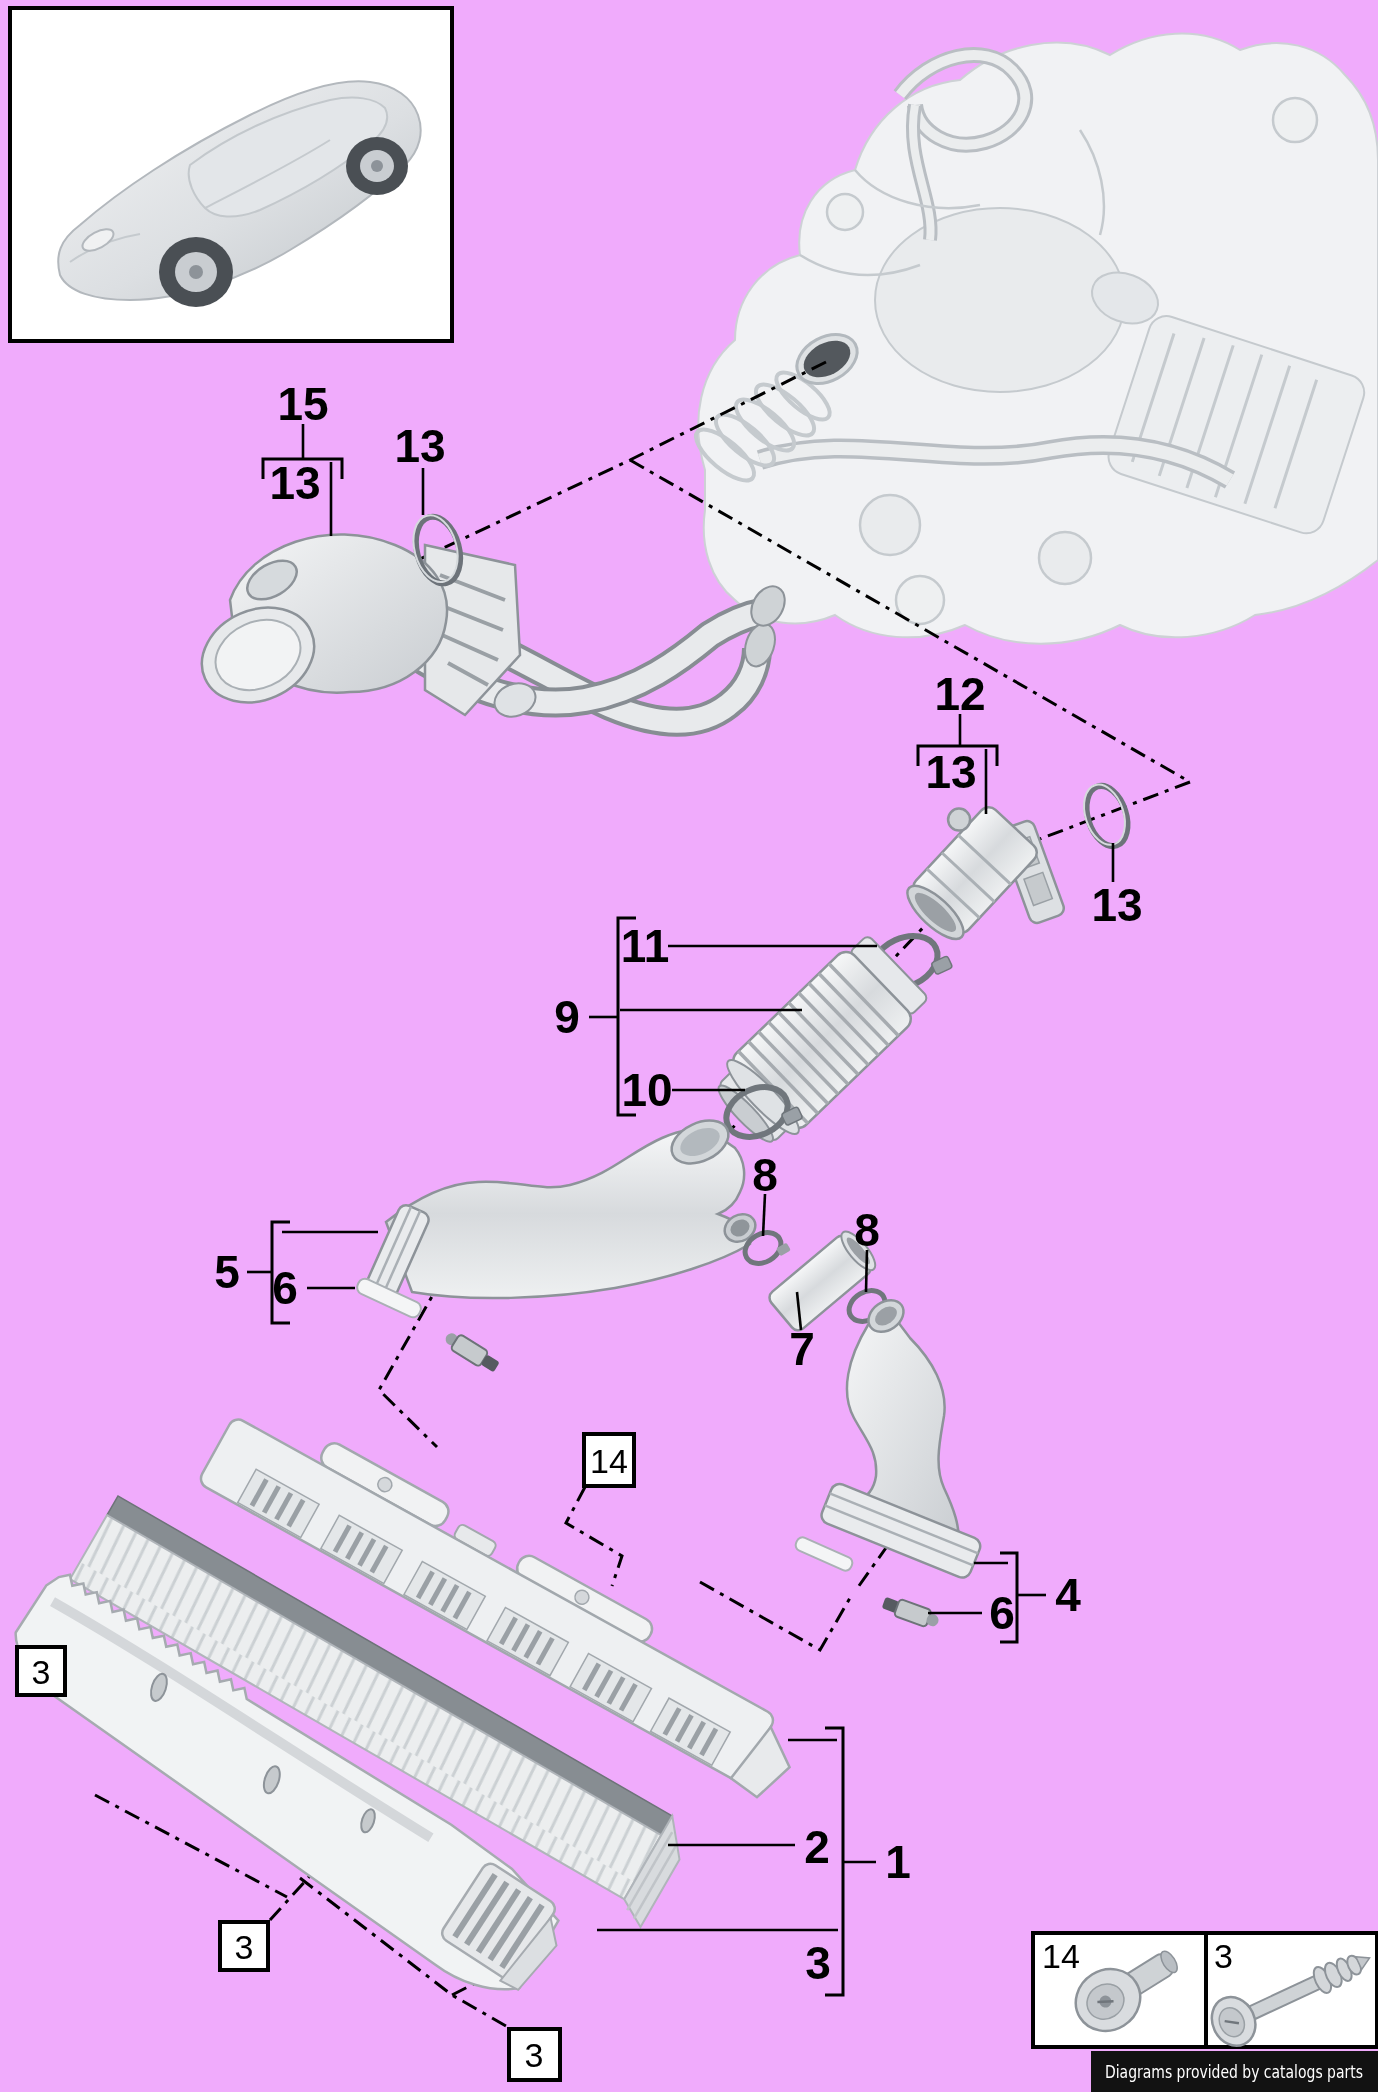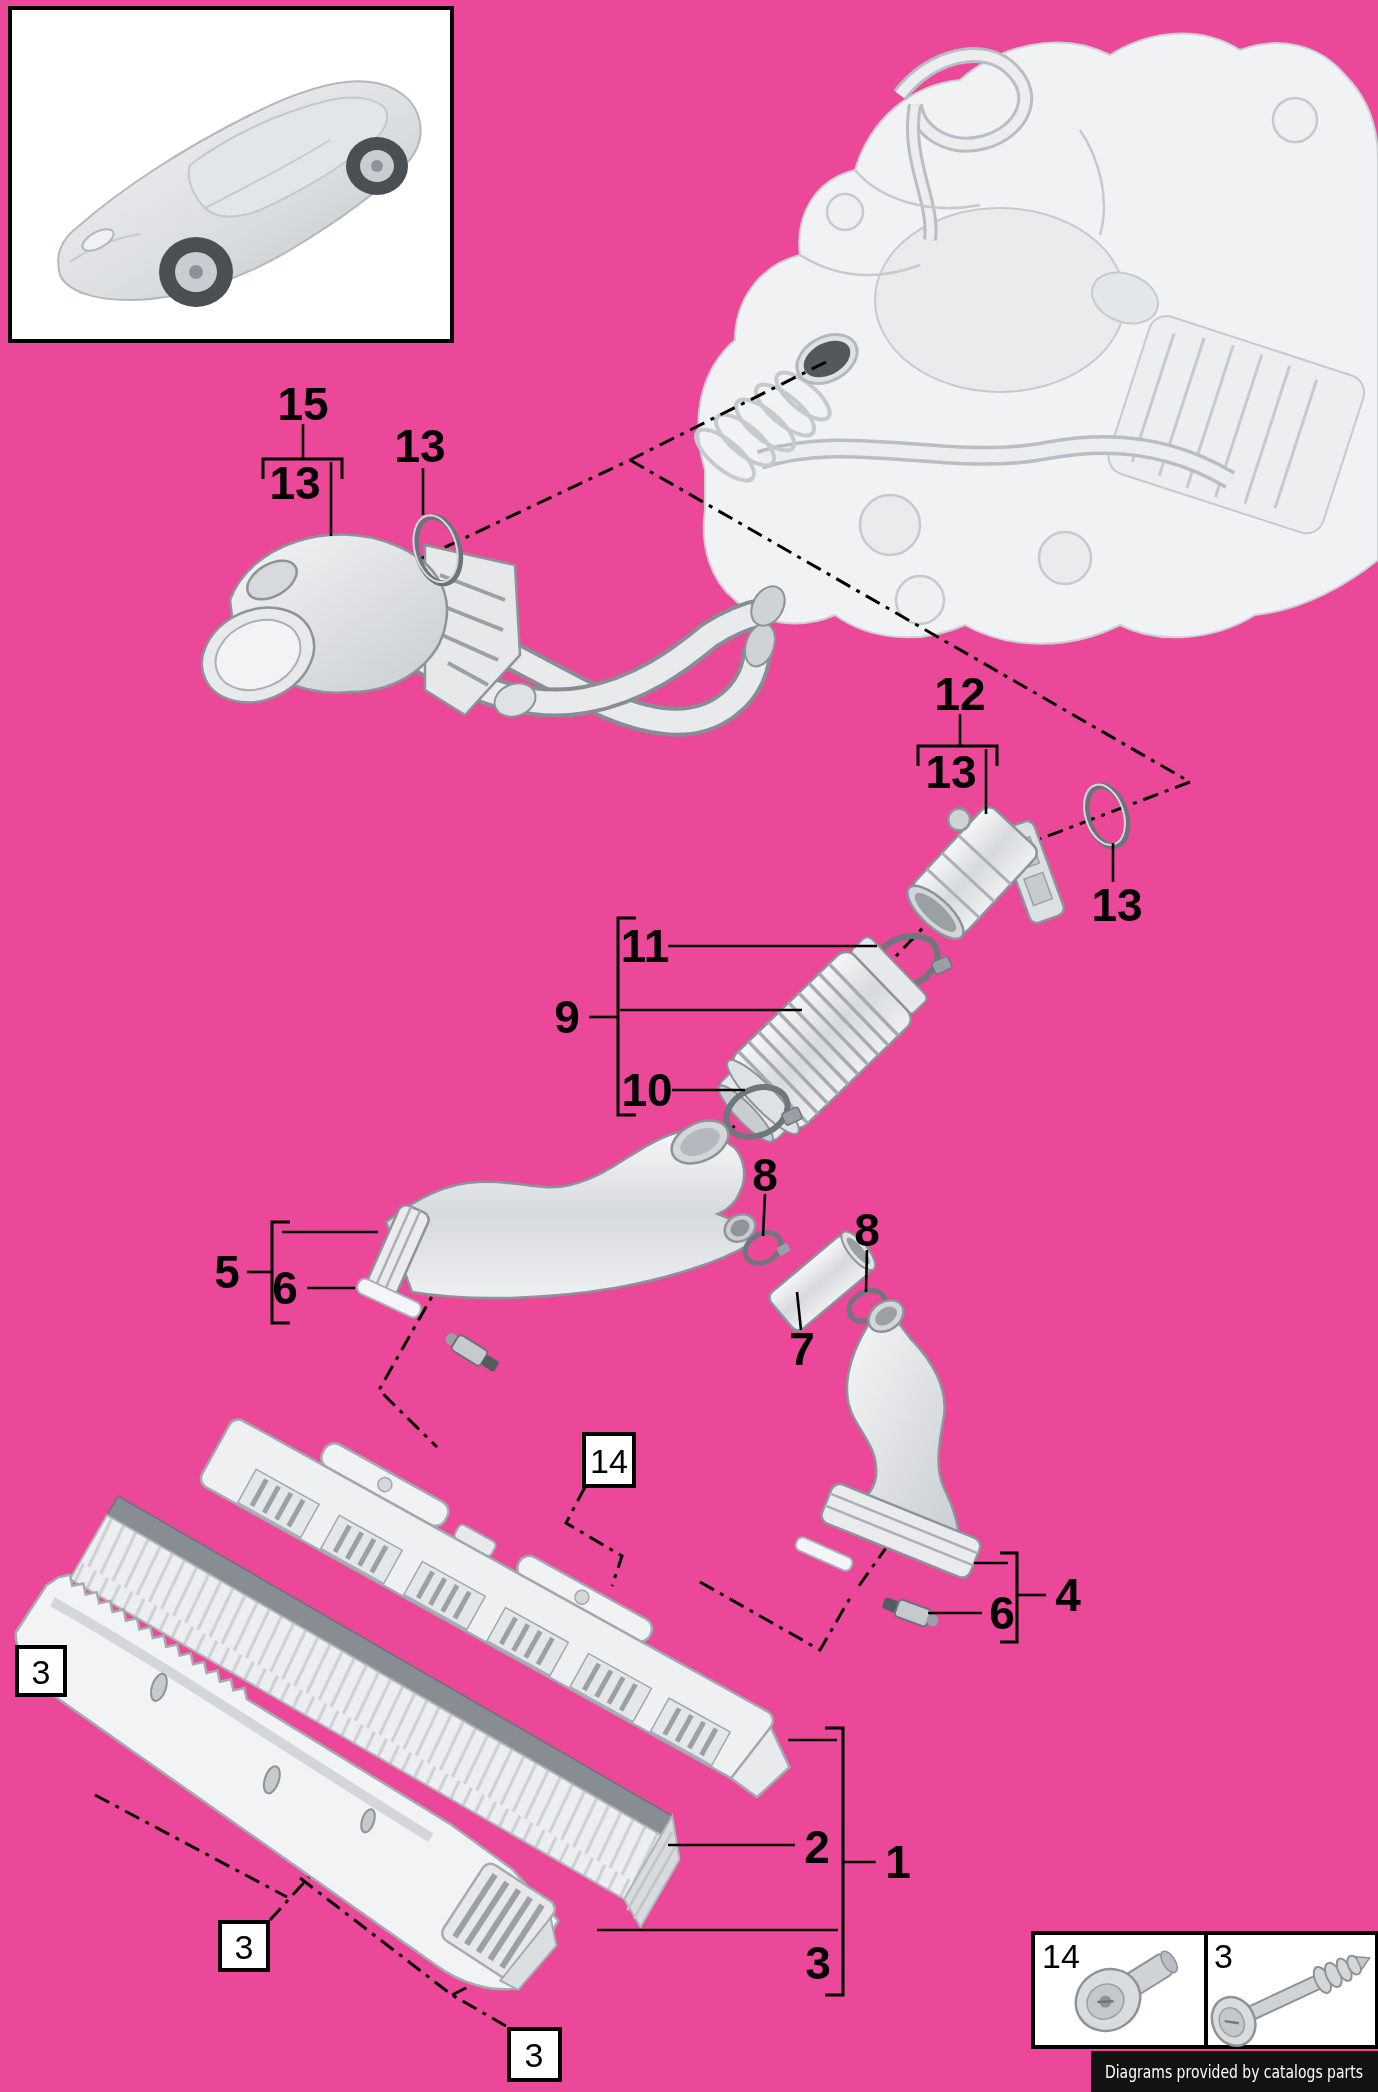--- a/index.html
+++ b/index.html
@@ -1,16 +1,16 @@
 <!DOCTYPE html>
 <html><head>
 <meta charset="utf-8">
 <style>
   html,body { margin:0; padding:0; background:#ffffff; }
-  .stage { position:relative; width:1378px; height:2092px; background:#ec4899; overflow:hidden;
+  .stage { position:relative; width:1378px; height:2092px; background:#f0abfc; overflow:hidden;
            font-family:"Liberation Sans", sans-serif; }
   svg text { user-select:none; }
   .num     { font-family:"Liberation Sans", sans-serif; font-weight:bold; font-size:46px; fill:#000;
              text-anchor:middle; dominant-baseline:central; cursor:pointer; }
   .numbox  { font-family:"Liberation Sans", sans-serif; font-weight:normal; font-size:34px; fill:#000;
              text-anchor:middle; dominant-baseline:central; cursor:pointer; }
   .numlegend { font-family:"Liberation Sans", sans-serif; font-weight:normal; font-size:34px; fill:#000;
              text-anchor:start; dominant-baseline:central; }
   .footer-text { font-family:"DejaVu Sans", sans-serif; font-size:17px; fill:#ffffff;
              dominant-baseline:central; }

